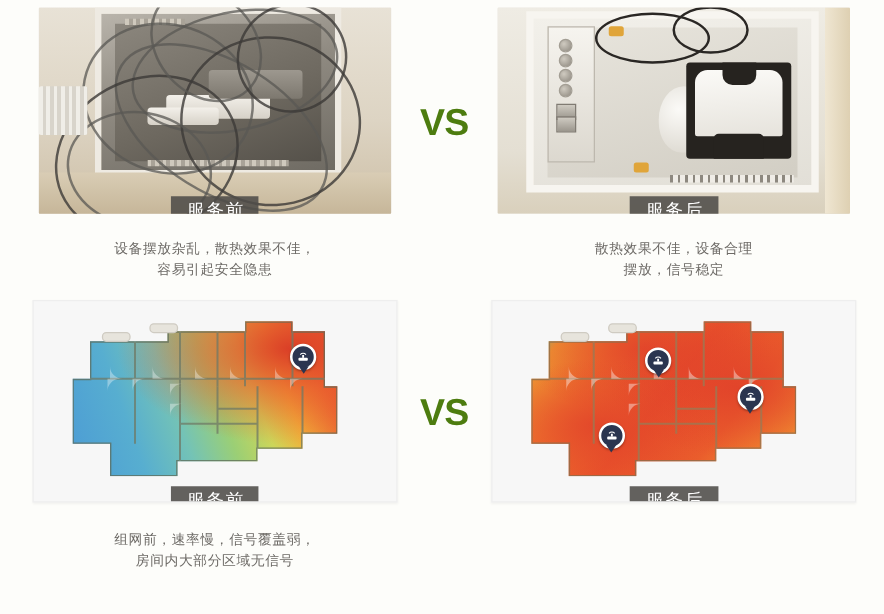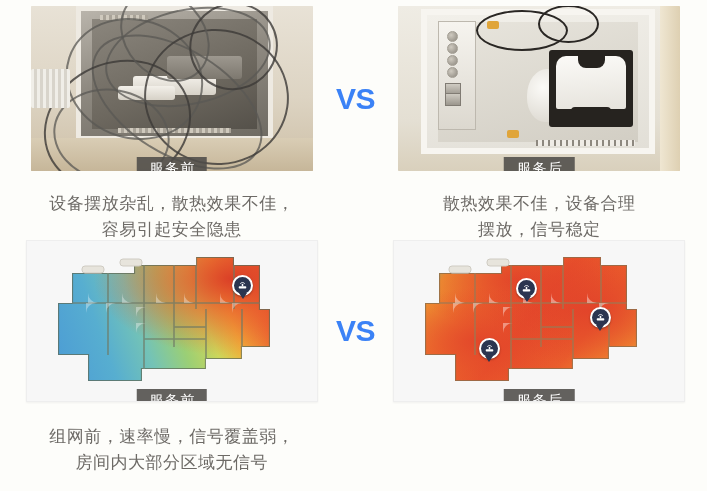--- a/index.html
+++ b/index.html
@@ -43,21 +43,21 @@
   .vs-wrap {
     width: 60px;
     display: flex;
     align-items: center;
     justify-content: center;
     align-self: stretch;
   }
   .vs {
     font-size: 30px;
     font-weight: bold;
-    color: #3b82f6;
+    color: #4d7c0f;
     letter-spacing: -0.5px;
     font-family: "Liberation Sans", "DejaVu Sans", sans-serif;
     margin-top: -46px;
   }
   .row-maps .vs { margin-top: -70px; }
 
   
   .media {
     position: relative;
     width: 282px;
@@ -91,21 +91,21 @@
     white-space: nowrap;
     z-index: 6;
     font-family: "Liberation Sans", "DejaVu Sans", sans-serif;
   }
   .media-map .badge { bottom: -12px; }
 
   .caption {
     margin-top: 20px;
     text-align: center;
     color: #6d6a66;
-    font-size: 17px;
+    font-size: 11px;
     line-height: 1.55;
     letter-spacing: 0.5px;
     width: 300px;
     font-family: "Liberation Sans", "DejaVu Sans", sans-serif;
   }
   .row-maps .caption { margin-top: 22px; }
   .caption div { white-space: nowrap; }
 
   .media-shell { position: relative; }
 

